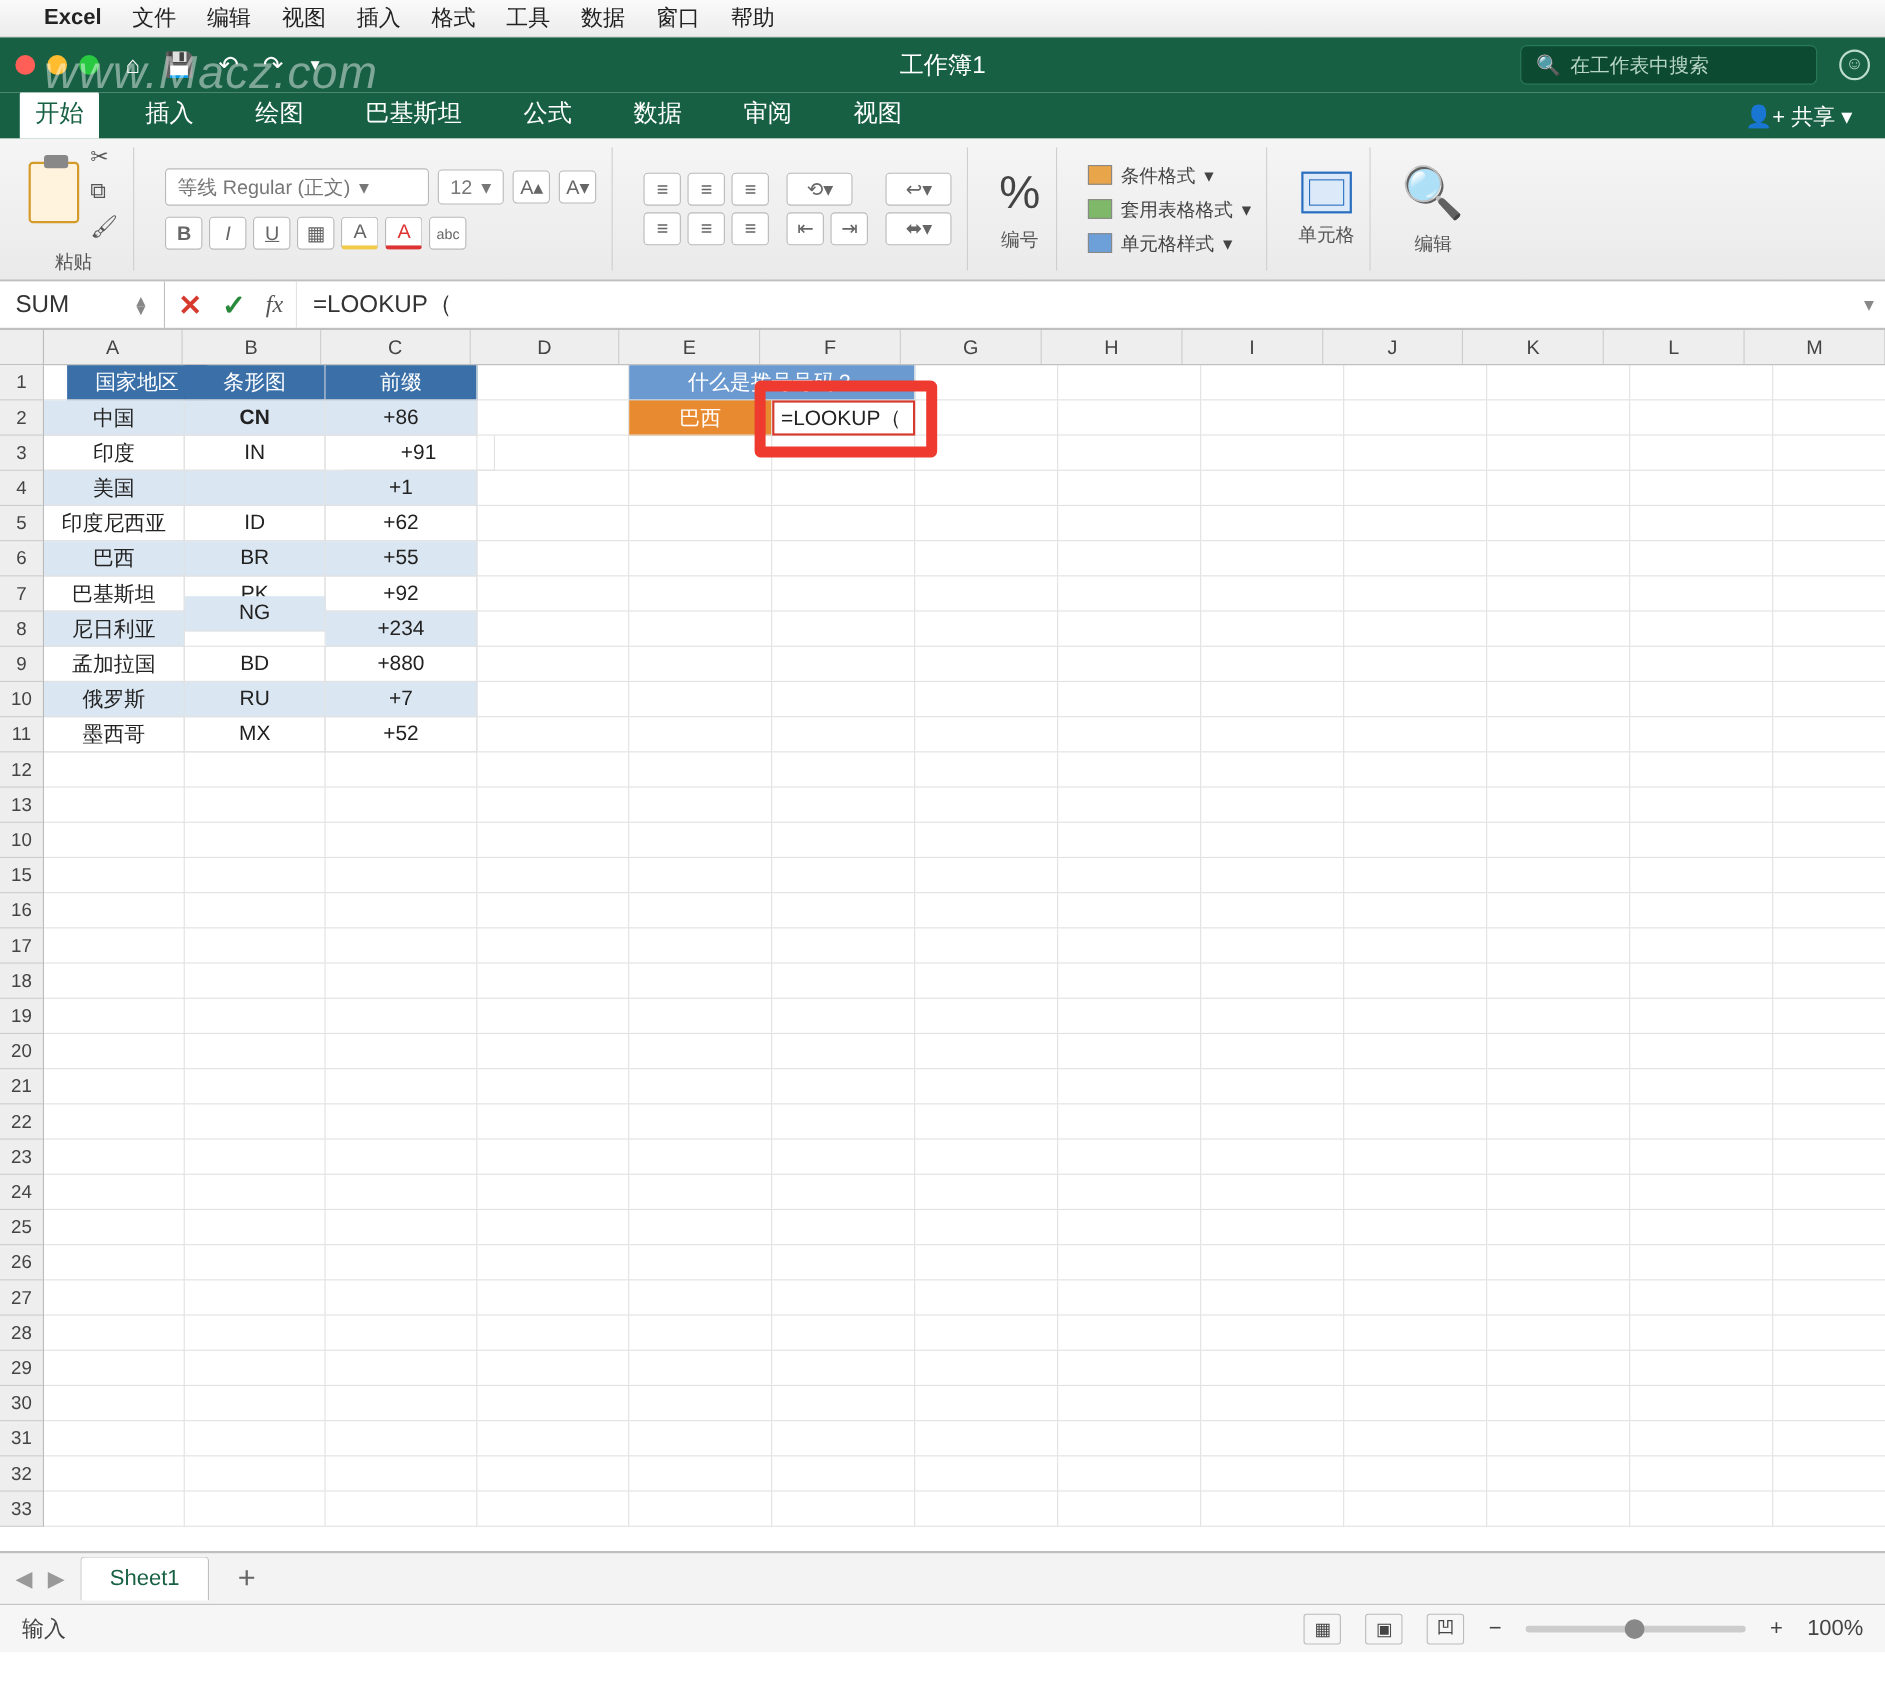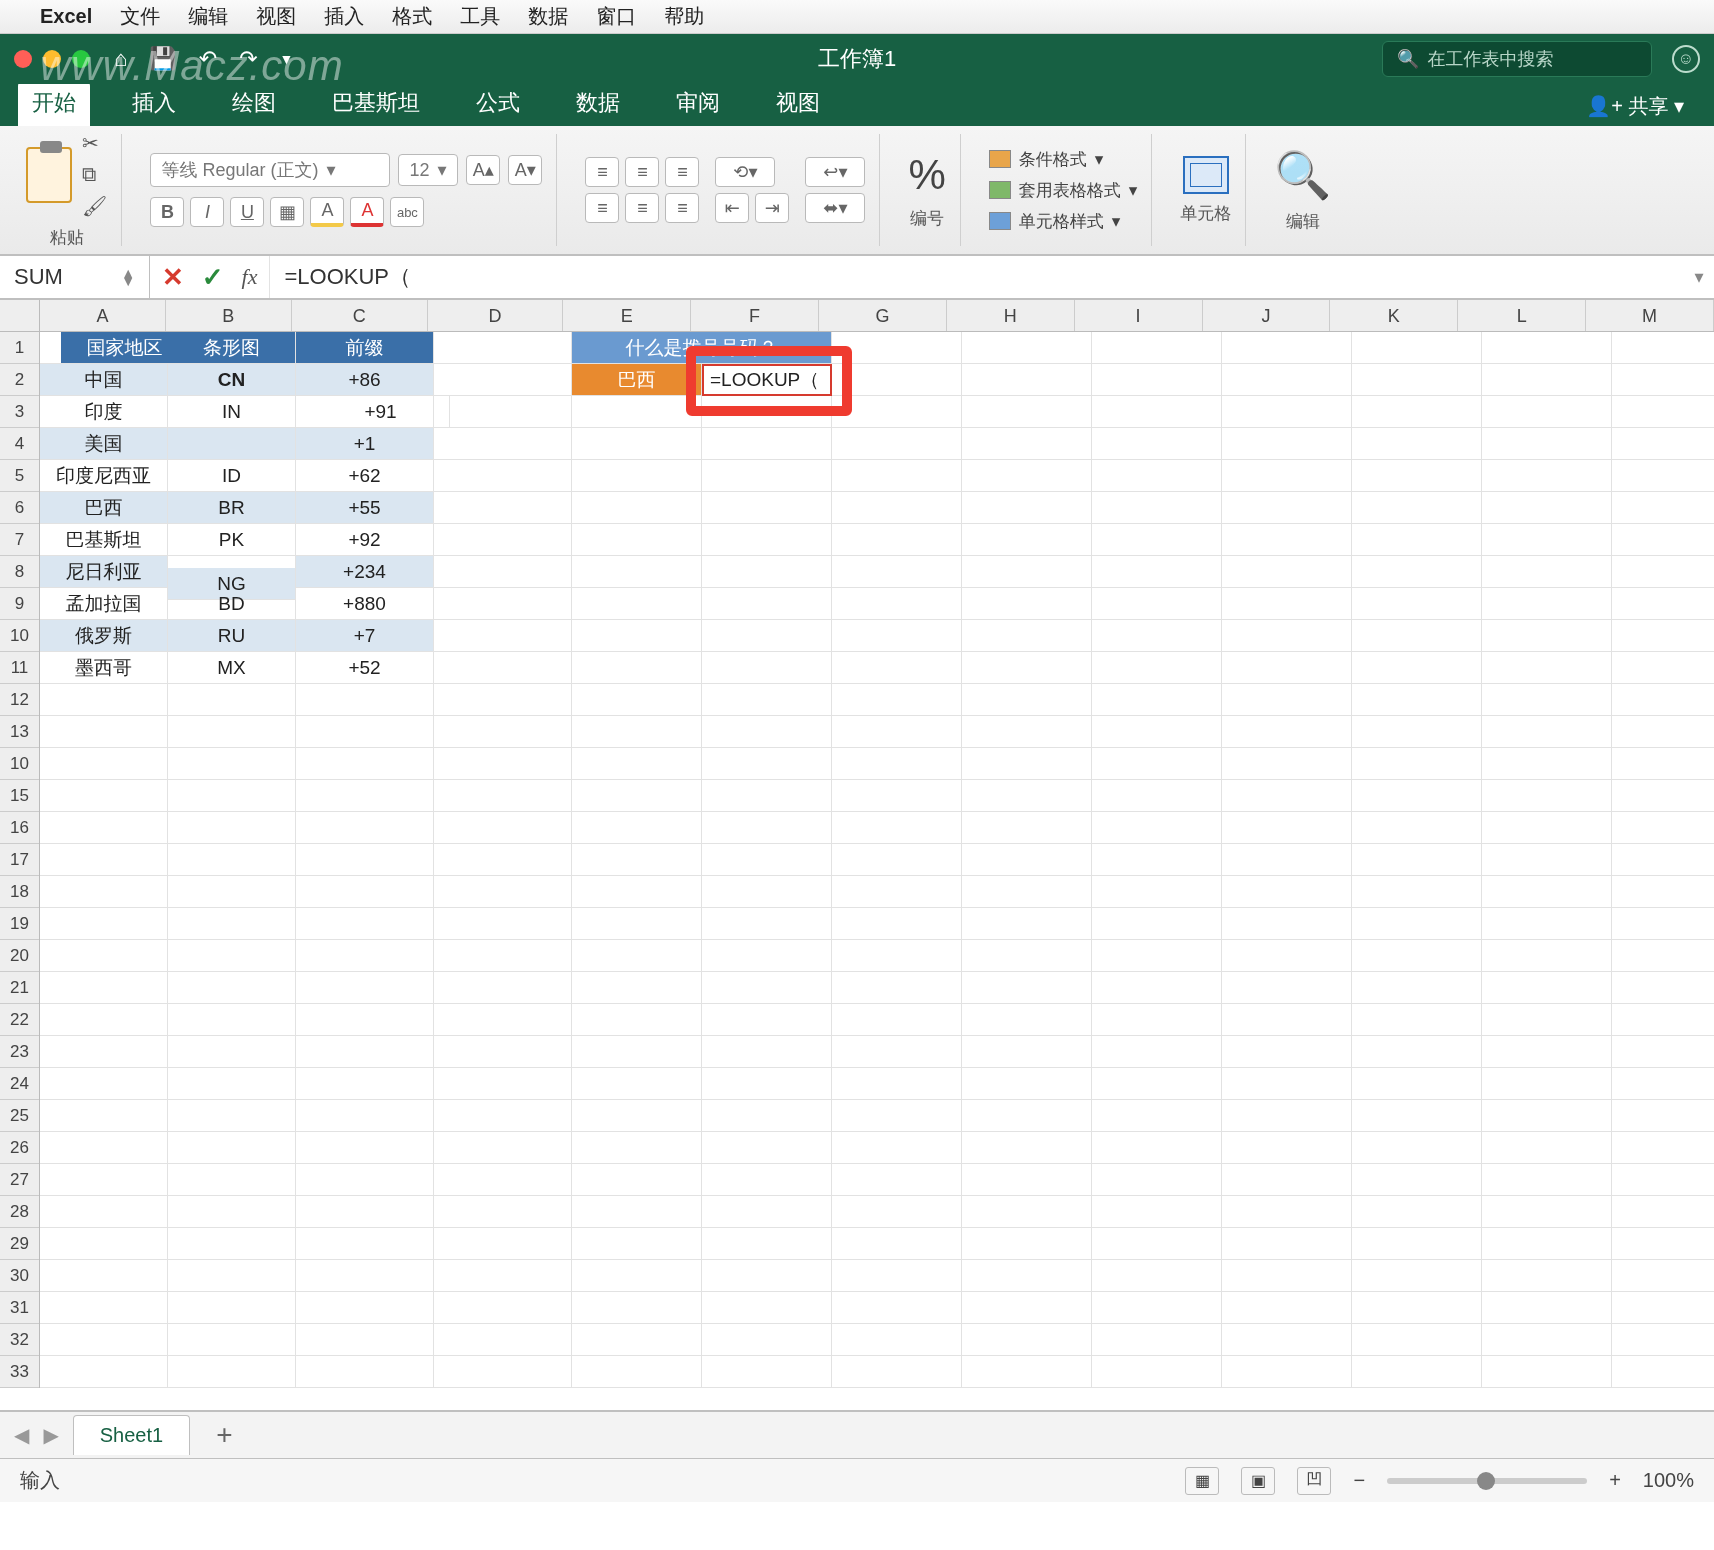--- a/index.html
+++ b/index.html
@@ -741,21 +741,21 @@
       <div class="cell " style="left: 0px; top: 128px; width: 128px;">印度尼西亚</div>
       <div class="cell " style="left: 128px; top: 128px; width: 128px;">ID</div>
       <div class="cell " style="left: 256px; top: 128px; width: 138px;">+62</div>
       <div class="cell even-row" style="left: 0px; top: 160px; width: 128px;">巴西</div>
       <div class="cell even-row" style="left: 128px; top: 160px; width: 128px;">BR</div>
       <div class="cell even-row" style="left: 256px; top: 160px; width: 138px;">+55</div>
       <div class="cell " style="left: 0px; top: 192px; width: 128px;">巴基斯坦</div>
       <div class="cell " style="left: 128px; top: 192px; width: 128px;">PK</div>
       <div class="cell " style="left: 256px; top: 192px; width: 138px;">+92</div>
       <div class="cell even-row" style="left: 0px; top: 224px; width: 128px;">尼日利亚</div>
-      <div class="cell even-row" style="left: 128px; top: 236px; width: 128px;">NG</div>
+      <div class="cell even-row" style="left: 128px; top: 210px; width: 128px;">NG</div>
       <div class="cell even-row" style="left: 256px; top: 224px; width: 138px;">+234</div>
       <div class="cell " style="left: 0px; top: 256px; width: 128px;">孟加拉国</div>
       <div class="cell " style="left: 128px; top: 256px; width: 128px;">BD</div>
       <div class="cell " style="left: 256px; top: 256px; width: 138px;">+880</div>
       <div class="cell even-row" style="left: 0px; top: 288px; width: 128px;">俄罗斯</div>
       <div class="cell even-row" style="left: 128px; top: 288px; width: 128px;">RU</div>
       <div class="cell even-row" style="left: 256px; top: 288px; width: 138px;">+7</div>
       <div class="cell " style="left: 0px; top: 320px; width: 128px;">墨西哥</div>
       <div class="cell " style="left: 128px; top: 320px; width: 128px;">MX</div>
       <div class="cell " style="left: 256px; top: 320px; width: 138px;">+52</div>

